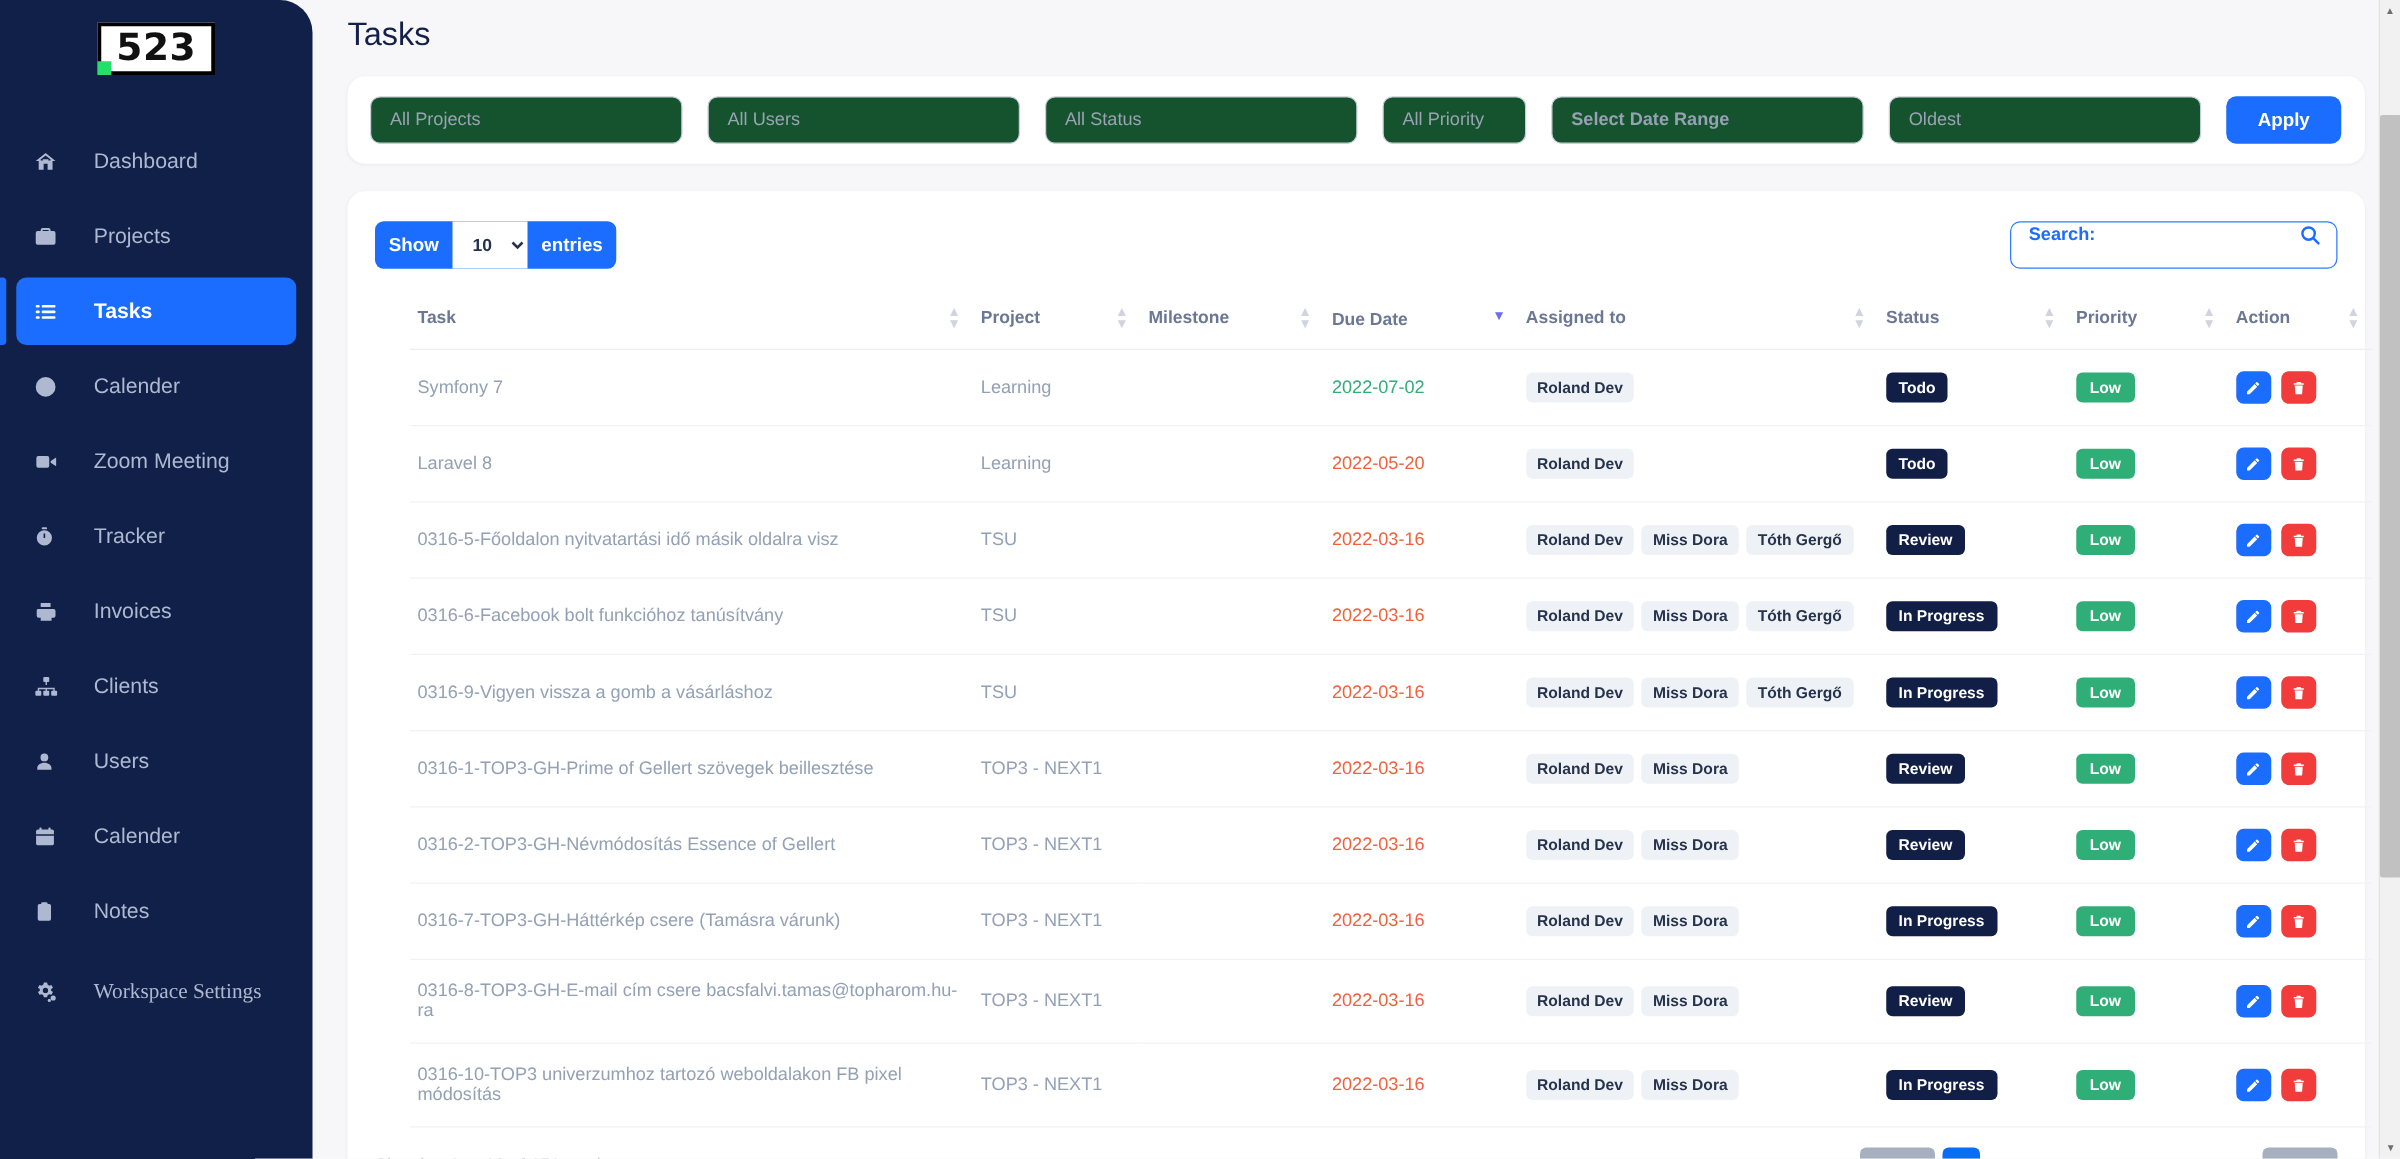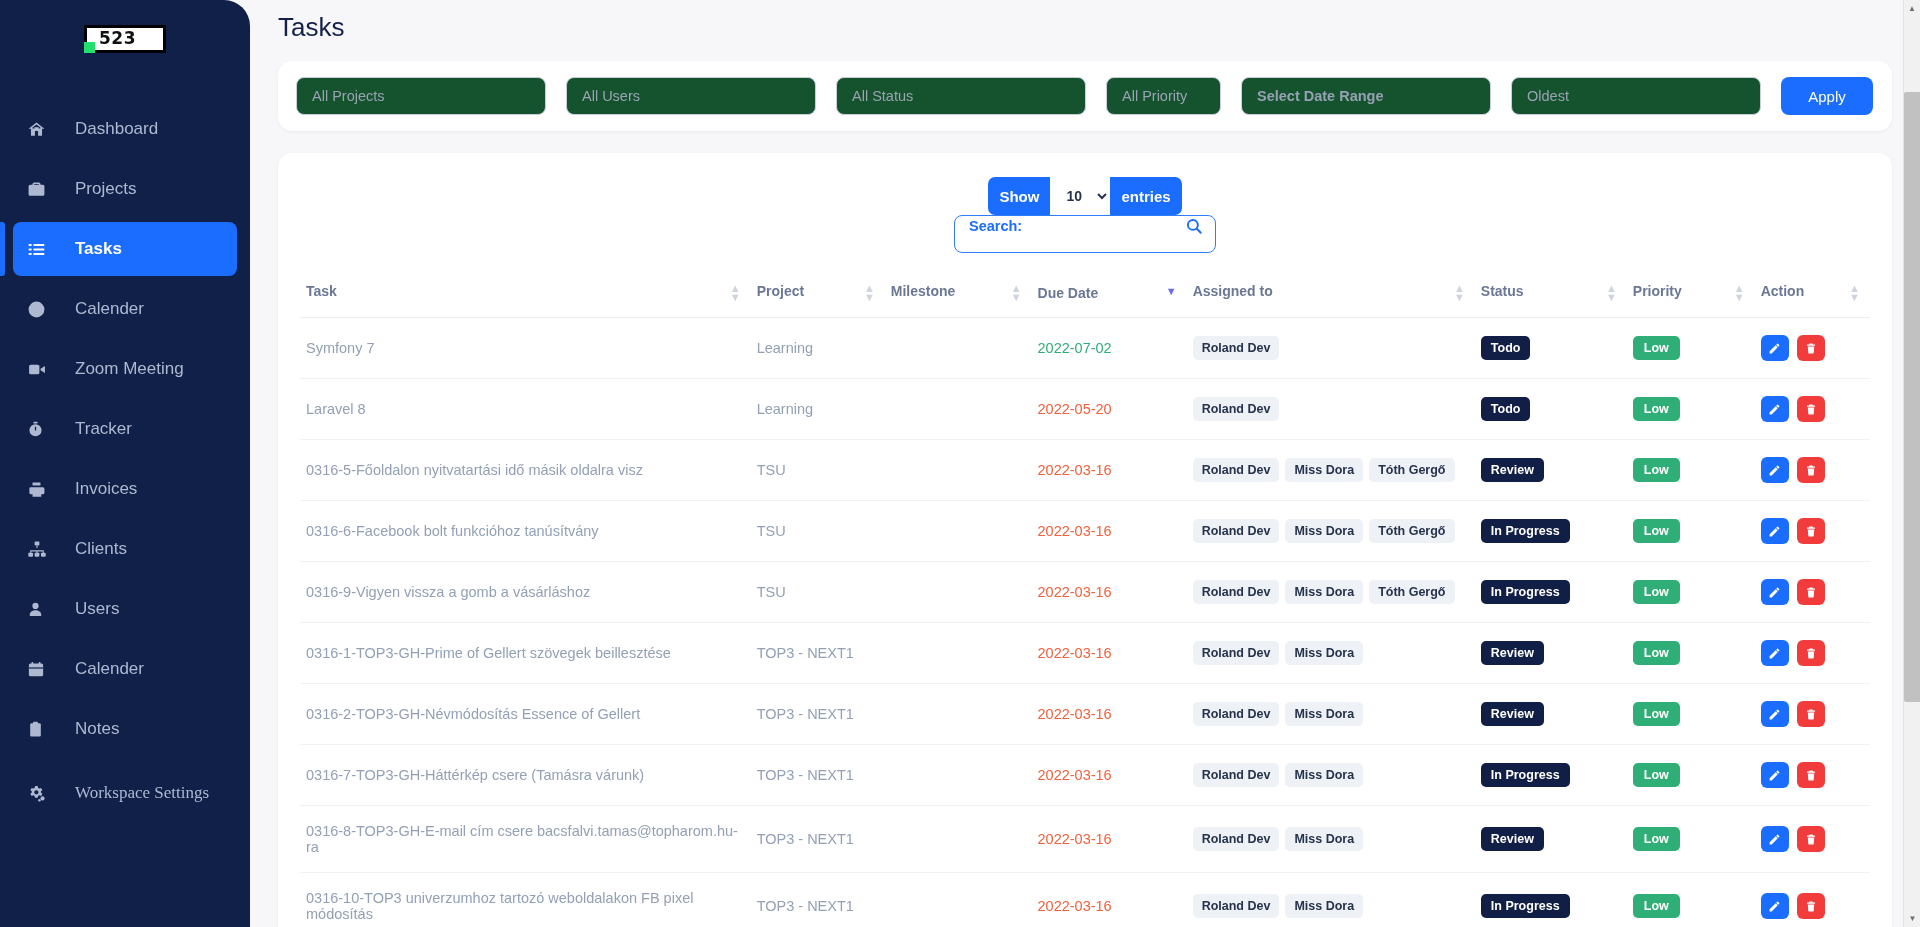--- a/index.html
+++ b/index.html
@@ -24,22 +24,22 @@
     overflow: hidden;
   }
   .logo-wrap {
     height: 78px;
     display: flex; align-items: center; justify-content: center;
   }
   .logo {
     position: relative;
     background: #ffffff;
     border: 3px solid #000000;
-    padding: 2px 27px 2px 12px;
-    font-size: 17px;
+    padding: 2px 12px 2px 12px;
+    font-size: 30px;
     font-weight: 700;
     letter-spacing: 0.5px;
     color: #111;
     line-height: 1.05;
     font-family: "DejaVu Sans", sans-serif;
   }
   .logo .accent {
     position: absolute;
     left: -3px; bottom: -3px;
     width: 11px; height: 11px;
@@ -119,28 +119,28 @@
   .fld.projects { width: 250px; }
   .fld.users    { width: 250px; }
   .fld.status   { width: 250px; }
   .fld.priority { width: 115px; }
   .fld.daterange{ width: 250px; color: #97a1b4; font-weight: 700; }
   .fld.sort     { width: 250px; }
   .apply-btn {
     height: 38px; min-width: 92px;
     background: #1a6dff; color: #fff;
     border: none; border-radius: 8px;
-    font-size: 15px; font-weight: 400;
+    font-size: 15px; font-weight: 700;
     cursor: pointer;
     font-family: "Liberation Sans", sans-serif;
   }
 
   
   .table-card { margin-top: 22px; padding: 20px 22px 4px 22px; }
-  .table-top { display: flex; align-items: center; justify-content: space-between; padding: 4px 0 18px 0; flex-direction: column; }
+  .table-top { display: flex; align-items: center; justify-content: space-between; padding: 4px 0 18px 0; }
   .show-group {
     display: flex; align-items: center;
     background: #1a6dff; border-radius: 7px;
     height: 38px; overflow: hidden;
     color: #fff; font-size: 15px; font-weight: 700;
   }
   .show-group .txt { padding: 0 11px; }
   .show-group select {
     height: 38px; border: none; background: #fff;
     color: #26334d; font-size: 14px; font-weight: 600;
@@ -155,21 +155,21 @@
     padding: 0 12px 16px 14px;
   }
   .search-box input {
     flex: 1 1 auto; border: none; outline: none;
     font-size: 14.5px; font-weight: 700; color: #1a6dff;
     font-family: "Liberation Sans", sans-serif;
     background: transparent;
   }
   .search-box input::placeholder { color: #1a6dff; opacity: 1; font-weight: 700; }
 
-  table { width: 100%; border-collapse: collapse; }
+  table { width: 100%; border-collapse: collapse; margin-left: 28px; }
   thead th {
     text-align: left;
     font-size: 14px;
     font-weight: 700;
     color: #6b7794;
     padding: 12px 6px 14px 6px;
     border-bottom: 1px solid #eceef3;
     white-space: nowrap;
     position: relative;
     cursor: pointer;

